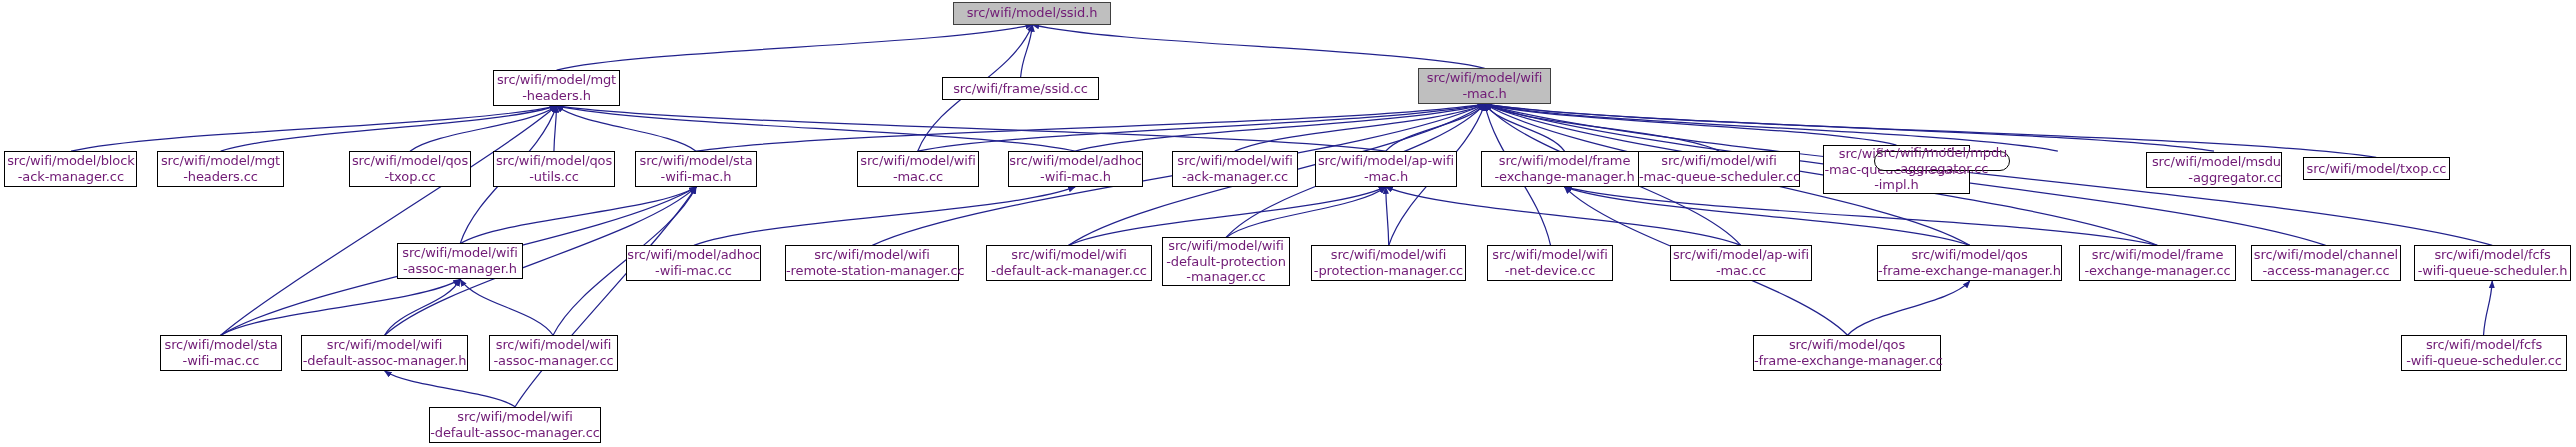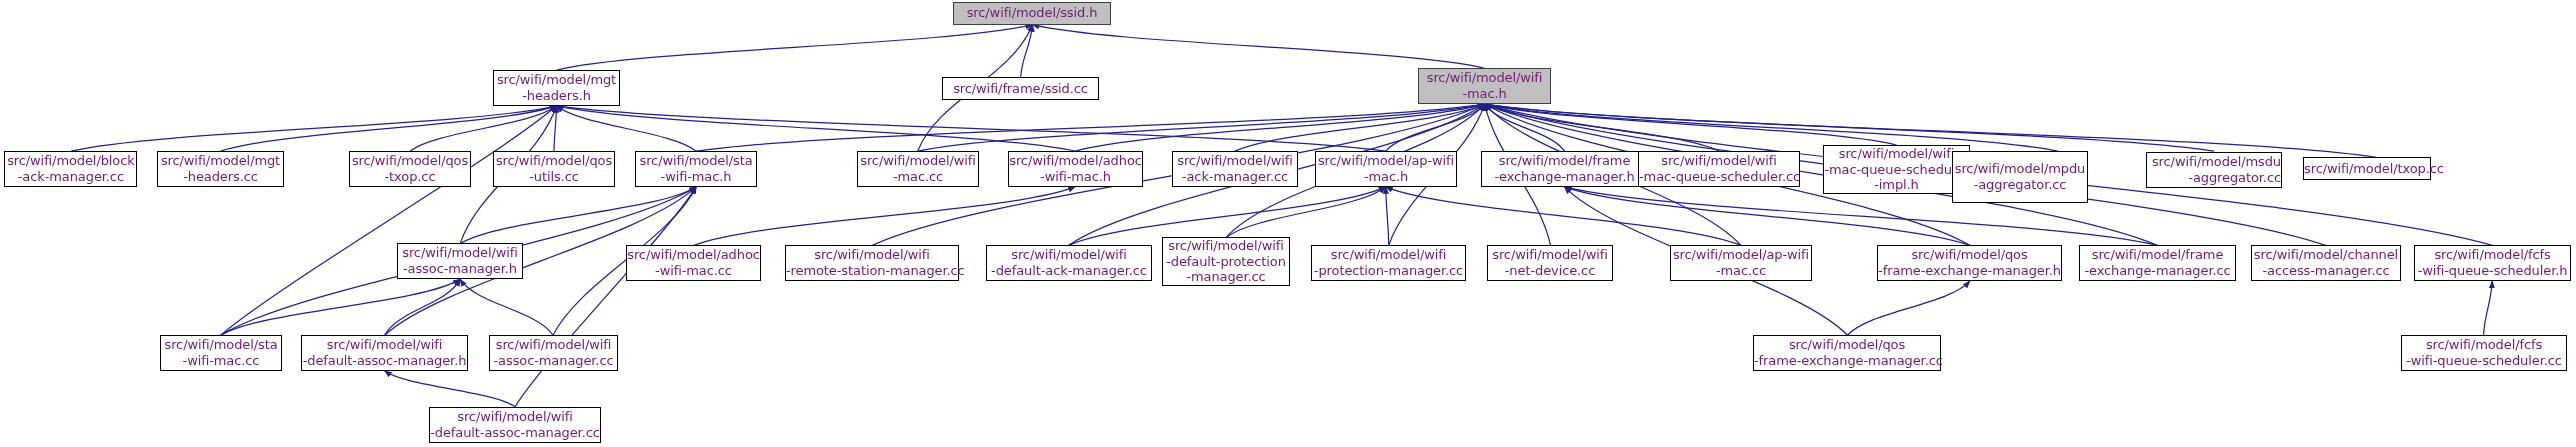--- a/index.html
+++ b/index.html
@@ -122,23 +122,23 @@
       <div class="node" title="src/wifi/model/qos-txop.cc" style="left: 349px; top: 151px; width: 122px; height: 36px;"><span class="node-label">src/wifi/model/qos</span><span class="node-label">-txop.cc</span></div>
       <div class="node" title="src/wifi/model/qos-utils.cc" style="left: 493px; top: 151px; width: 122px; height: 36px;"><span class="node-label">src/wifi/model/qos</span><span class="node-label">-utils.cc</span></div>
       <div class="node" title="src/wifi/model/sta-wifi-mac.h" style="left: 635px; top: 151px; width: 122px; height: 36px;"><span class="node-label">src/wifi/model/sta</span><span class="node-label">-wifi-mac.h</span></div>
       <div class="node" title="src/wifi/model/wifi-mac.cc" style="left: 857px; top: 151px; width: 122px; height: 36px;"><span class="node-label">src/wifi/model/wifi</span><span class="node-label">-mac.cc</span></div>
       <div class="node" title="src/wifi/model/adhoc-wifi-mac.h" style="left: 1008px; top: 151px; width: 135px; height: 36px;"><span class="node-label">src/wifi/model/adhoc</span><span class="node-label">-wifi-mac.h</span></div>
       <div class="node" title="src/wifi/model/wifi-ack-manager.cc" style="left: 1172px; top: 151px; width: 126px; height: 36px;"><span class="node-label">src/wifi/model/wifi</span><span class="node-label">-ack-manager.cc</span></div>
       <div class="node" title="src/wifi/model/ap-wifi-mac.h" style="left: 1315px; top: 151px; width: 142px; height: 36px;"><span class="node-label">src/wifi/model/ap-wifi</span><span class="node-label">-mac.h</span></div>
       <div class="node" title="src/wifi/model/frame-exchange-manager.h" style="left: 1481px; top: 151px; width: 167px; height: 36px;"><span class="node-label">src/wifi/model/frame</span><span class="node-label">-exchange-manager.h</span></div>
       <div class="node" title="src/wifi/model/wifi-mac-queue-scheduler.cc" style="left: 1638px; top: 151px; width: 162px; height: 36px;"><span class="node-label">src/wifi/model/wifi</span><span class="node-label">-mac-queue-scheduler.cc</span></div>
       <div class="node" title="src/wifi/model/wifi-mac-queue-scheduler-impl.h" style="left: 1823px; top: 145px; width: 147px; height: 49px;"><span class="node-label">src/wifi/model/wifi</span><span class="node-label">-mac-queue-scheduler</span><span class="node-label">-impl.h</span></div>
-      <div class="node" title="src/wifi/model/mpdu-aggregator.cc" style="left: 1952px; top: 151px; width: 136px; height: 52px;"><span class="node-label">src/wifi/model/mpdu</span><span class="node-label">-aggregator.cc</span></div>
+      <div class="node" title="src/wifi/model/mpdu-aggregator.cc" style="left: 1874px; top: 151px; width: 136px; height: 20px; border-radius: 11px;"><span class="node-label">src/wifi/model/mpdu</span><span class="node-label">-aggregator.cc</span></div>
       <div class="node" title="src/wifi/model/msdu-aggregator.cc" style="left: 2146px; top: 152px; width: 136px; height: 36px; text-align: right;"><span class="node-label">src/wifi/model/msdu</span><span class="node-label">-aggregator.cc</span></div>
-      <div class="node" title="src/wifi/model/txop.cc" style="left: 2303px; top: 157px; width: 128px; height: 23px;"><span class="node-label">src/wifi/model/txop.cc</span></div>
+      <div class="node" title="src/wifi/model/txop.cc" style="left: 2303px; top: 157px; width: 147px; height: 23px;"><span class="node-label">src/wifi/model/txop.cc</span></div>
       <div class="node" title="src/wifi/model/wifi-assoc-manager.h" style="left: 397px; top: 243px; width: 126px; height: 36px;"><span class="node-label">src/wifi/model/wifi</span><span class="node-label">-assoc-manager.h</span></div>
       <div class="node" title="src/wifi/model/adhoc-wifi-mac.cc" style="left: 626px; top: 245px; width: 135px; height: 36px;"><span class="node-label">src/wifi/model/adhoc</span><span class="node-label">-wifi-mac.cc</span></div>
       <div class="node" title="src/wifi/model/wifi-remote-station-manager.cc" style="left: 785px; top: 245px; width: 174px; height: 36px;"><span class="node-label">src/wifi/model/wifi</span><span class="node-label">-remote-station-manager.cc</span></div>
       <div class="node" title="src/wifi/model/wifi-default-ack-manager.cc" style="left: 986px; top: 245px; width: 166px; height: 36px;"><span class="node-label">src/wifi/model/wifi</span><span class="node-label">-default-ack-manager.cc</span></div>
       <div class="node" title="src/wifi/model/wifi-default-protection-manager.cc" style="left: 1162px; top: 237px; width: 128px; height: 49px;"><span class="node-label">src/wifi/model/wifi</span><span class="node-label">-default-protection</span><span class="node-label">-manager.cc</span></div>
       <div class="node" title="src/wifi/model/wifi-protection-manager.cc" style="left: 1311px; top: 245px; width: 155px; height: 36px;"><span class="node-label">src/wifi/model/wifi</span><span class="node-label">-protection-manager.cc</span></div>
       <div class="node" title="src/wifi/model/wifi-net-device.cc" style="left: 1487px; top: 245px; width: 126px; height: 36px;"><span class="node-label">src/wifi/model/wifi</span><span class="node-label">-net-device.cc</span></div>
       <div class="node" title="src/wifi/model/ap-wifi-mac.cc" style="left: 1670px; top: 245px; width: 142px; height: 36px;"><span class="node-label">src/wifi/model/ap-wifi</span><span class="node-label">-mac.cc</span></div>
       <div class="node" title="src/wifi/model/qos-frame-exchange-manager.h" style="left: 1877px; top: 245px; width: 185px; height: 36px;"><span class="node-label">src/wifi/model/qos</span><span class="node-label">-frame-exchange-manager.h</span></div>
       <div class="node" title="src/wifi/model/frame-exchange-manager.cc" style="left: 2079px; top: 245px; width: 157px; height: 36px;"><span class="node-label">src/wifi/model/frame</span><span class="node-label">-exchange-manager.cc</span></div>

